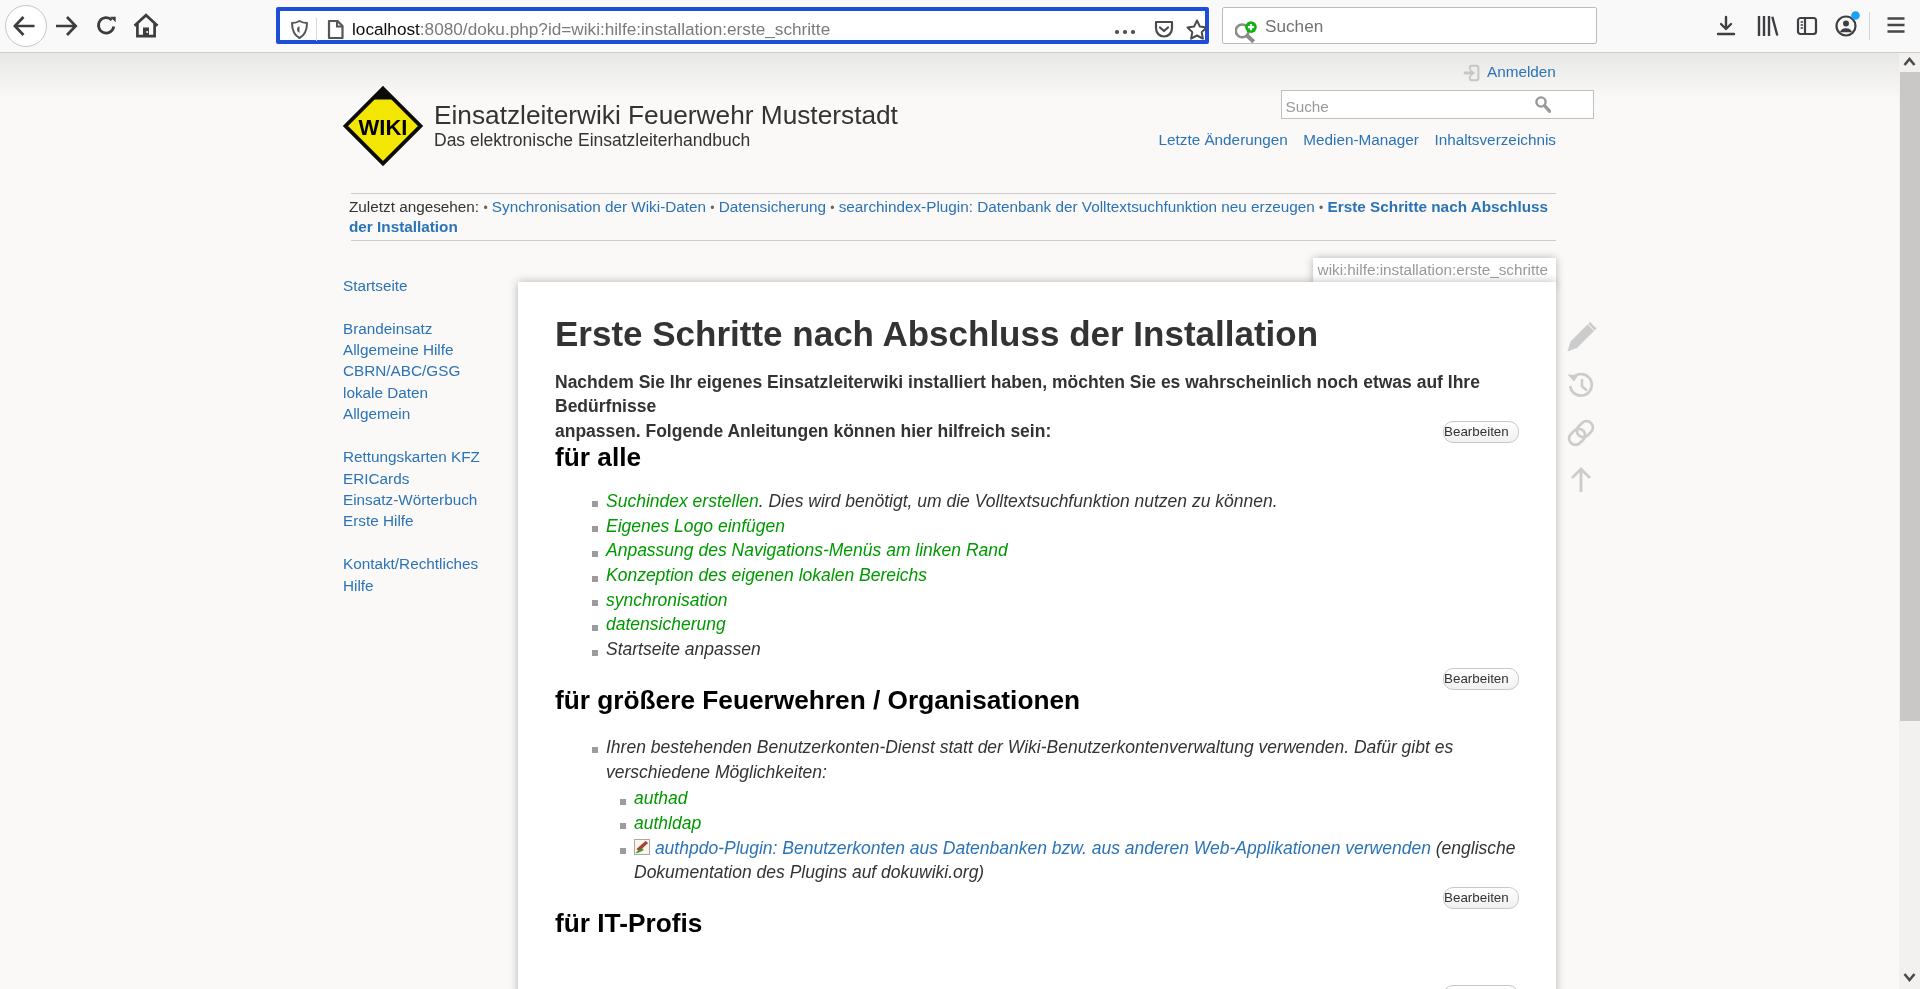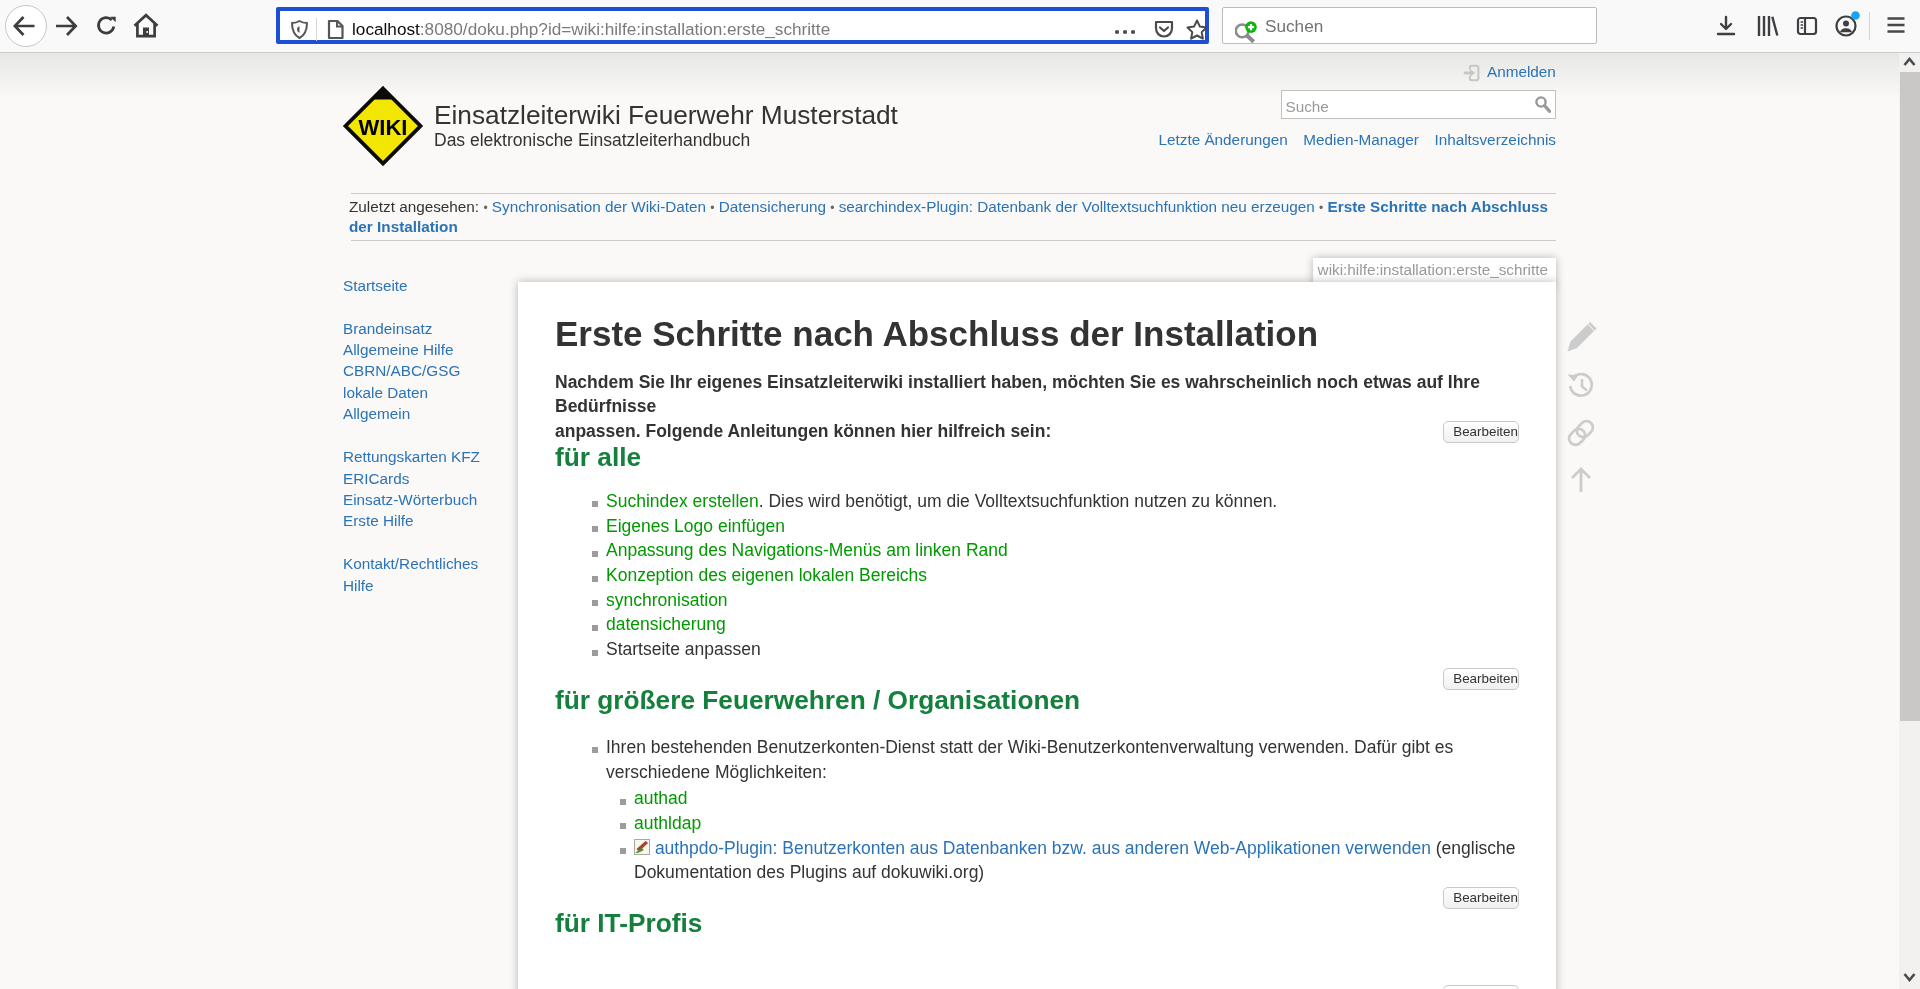--- a/index.html
+++ b/index.html
@@ -28,21 +28,21 @@
   #scroll { position:absolute; top:53px; left:1899px; width:21px; height:936px;
     background:#f2f1f0; z-index:60; }
   #thumb { position:absolute; top:19px; left:1px; width:20px; height:649px; background:#c9c8c7; }
   a { text-decoration:none; }
   .blue { color:#2b73b7; }
   .green { color:#090; }
   
   #title { position:absolute; left:434px; top:46.5px; font-size:26.25px; line-height:31.5px; color:#333; }
   #subtitle { position:absolute; left:434px; top:74.5px; font-size:17.5px; line-height:24.5px; color:#333; }
   #anmelden { position:absolute; left:1487px; top:8px; font-size:15.3px; line-height:21.4px; }
-  #searchbox { position:absolute; left:1281px; top:37px; width:275px; height:29px;
+  #searchbox { position:absolute; left:1281px; top:37px; width:313px; height:29px;
     background:#fff; border:1px solid #c0c0c0; }
   #searchbox .ph { position:absolute; left:3.5px; top:7px; font-size:15.3px; color:#999; }
   #quicknav { position:absolute; left:1000px; top:76px; width:556px; text-align:right;
     font-size:15.3px; line-height:21.4px; }
   #quicknav a { margin-left:15.5px; }
   .hr { position:absolute; left:351px; width:1205px; height:1px; background:#ccc; }
   
   #crumbs { position:absolute; left:349px; top:144.1px; width:1207px;
     font-size:15.3px; line-height:19.9px; color:#333; }
   #crumbs .sep { color:#666; font-size:12px; line-height:12px; }
@@ -55,26 +55,26 @@
   #pageid { position:absolute; left:1313px; top:205px; width:243px; height:28px;
     background:#fff; box-shadow:0 0 9px rgba(0,0,0,0.28); z-index:2;
     font-size:15.3px; line-height:24px; color:#999; text-align:right; padding-right:8px; }
   #panel { position:absolute; left:518px; top:229px; width:1038px; height:790px;
     background:#fff; box-shadow:0 0 9px rgba(0,0,0,0.28); z-index:3; }
   #panel h1 { position:absolute; left:37px; top:30.5px; font-size:35px; line-height:42px;
     font-weight:bold; color:#333; white-space:nowrap; }
   .ptext { font-size:17.5px; line-height:24.5px; color:#333;font-weight:bold; }
   #para1 { position:absolute; left:37px; top:87.5px; width:965px; }
   .h2 { position:absolute; left:37px; font-size:26.25px; line-height:31.5px;
-    font-weight:bold; color:#15803d; white-space:nowrap; }
+    font-weight:bold; color:#000000; white-space:nowrap; }
   .btn { position:absolute; left:925px; width:76px; height:22px;
-    border:1px solid #c8c8c8; border-radius:5px;
+    border:1px solid #c8c8c8; border-radius:10px;
     background:linear-gradient(to bottom, #ffffff, #f0f0f0);
-    font-size:13.4px; color:#333; text-align:right; line-height:20px; }
-  .list { position:absolute; font-size:17.5px; line-height:24.7px; color:#333; }
+    font-size:13.4px; color:#333; text-align:left; line-height:20px; }
+  .list { position:absolute; font-size:17.5px; line-height:24.7px; color:#333;font-style:italic; }
   .li { position:relative; }
   .li::before { content:""; position:absolute; left:-14.5px; top:12.5px;
     width:6px; height:6px; background:#9c9c9c; }
   .l2 .li::before { left:-14px; }
   .ico16 { display:inline-block; vertical-align:-1px; }
   
   .ptool { position:absolute; left:1566px; }
 </style>
 </head>
 <body>

